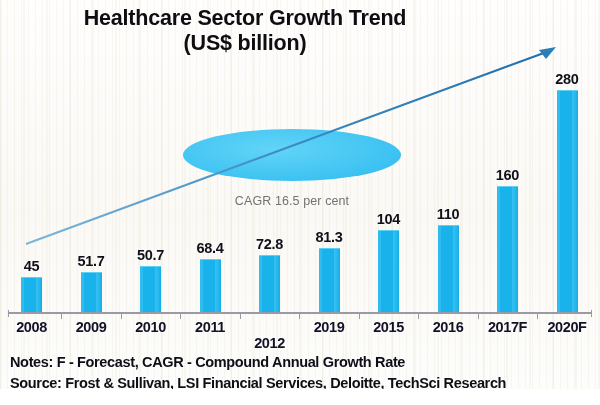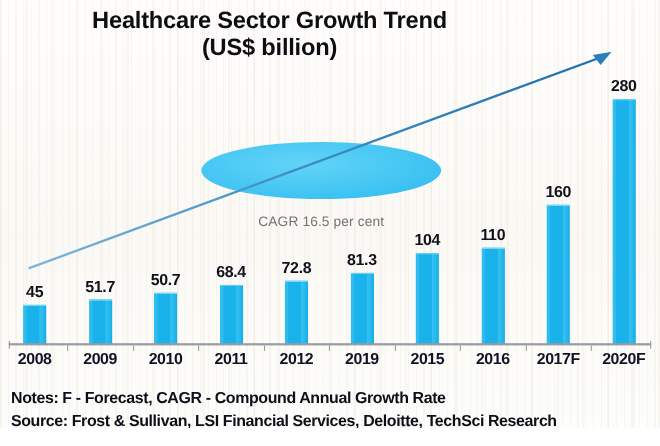--- a/index.html
+++ b/index.html
@@ -230,21 +230,21 @@
         <div class="axis-tick" style="left: 358.75px;"></div>
         <div class="axis-tick" style="left: 418.25px;"></div>
         <div class="axis-tick" style="left: 477.75px;"></div>
         <div class="axis-tick" style="left: 537.25px;"></div>
       </div>
     <div id="xlabels-layer">
         <div class="tick-label" style="left: 3.5px;">2008</div>
         <div class="tick-label" style="left: 63px;">2009</div>
         <div class="tick-label" style="left: 122.5px;">2010</div>
         <div class="tick-label" style="left: 182px;">2011</div>
-        <div class="tick-label" style="left: 241.5px;">2012</div>
+        <div class="tick-label" style="left: 241.5px; margin-top: 16px;">2012</div>
         <div class="tick-label" style="left: 301px;">2019</div>
         <div class="tick-label" style="left: 360.5px;">2015</div>
         <div class="tick-label" style="left: 420px;">2016</div>
         <div class="tick-label" style="left: 479.5px;">2017F</div>
         <div class="tick-label" style="left: 539px;">2020F</div>
       </div>
   </div>
 
   <div id="footer">
     <div>Notes: F - Forecast, CAGR - Compound Annual Growth Rate</div>

